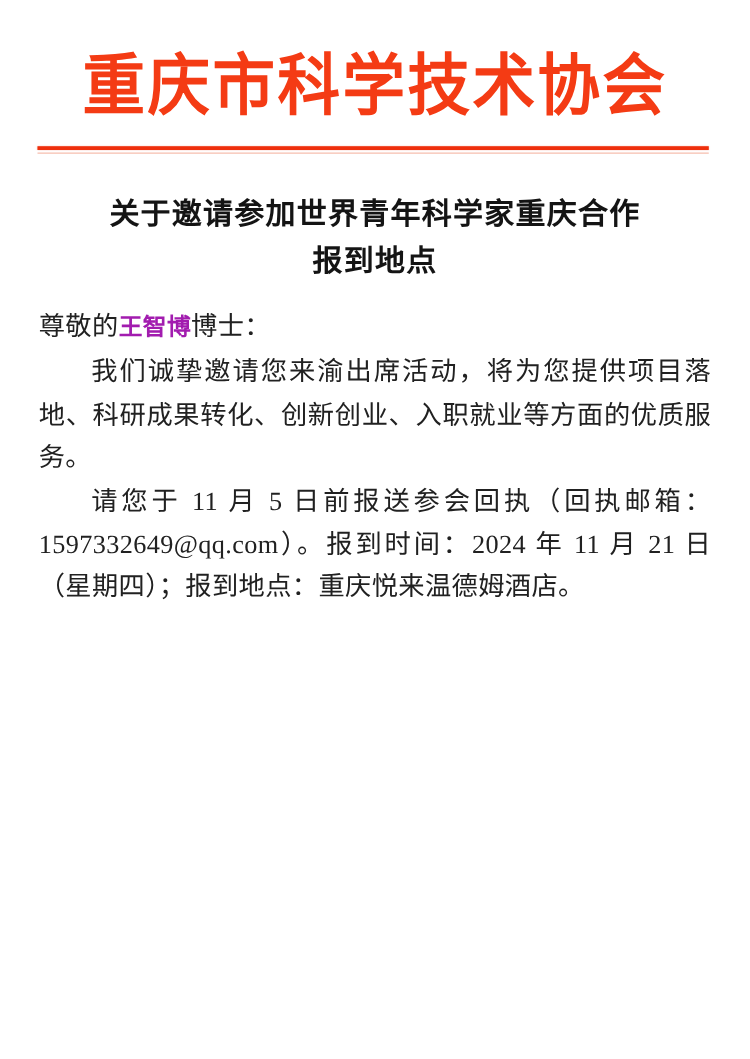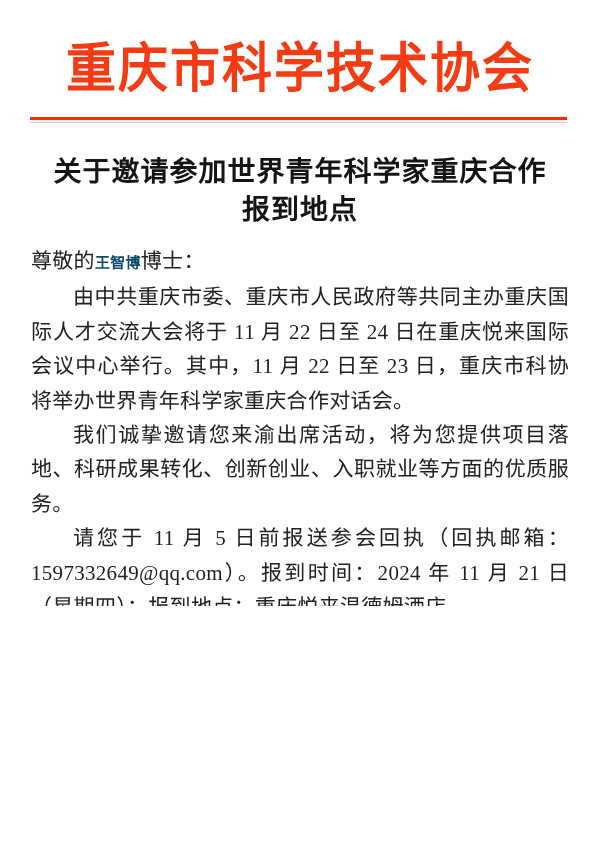--- a/index.html
+++ b/index.html
@@ -34,21 +34,21 @@
   .rule .thick { height: 3px; background: #ee2f0c; box-shadow: 0 0 1px rgba(244,59,20,0.55); }
   .rule .thin  { height: 1px; background: #f6beae; }
   .rule-top .thin { margin-top: 2px; }
   .rule-bottom .thin { margin-bottom: 2px; }
 
   
   .doc-title {
     position: absolute;
     top: 153px; left: 0; right: 0;
     text-align: center;
-    font-size: 28px;
+    font-size: 24px;
     line-height: 38px;
     font-weight: 700;
     color: #141414;
     letter-spacing: 1px;
   }
 
   
   .body-text {
     position: absolute;
     top: 244px; left: 31px; right: 31px;
@@ -57,22 +57,22 @@
     text-align: justify;
     text-justify: inter-character;
     color: #212121;
     letter-spacing: 0.3px;
   }
   .body-text p { margin: 0; text-indent: 2em; }
   .body-text p.salutation { text-indent: 0; }
   .addressee {
     font-weight: 700;
     font-family: "Liberation Sans", "DejaVu Sans", sans-serif;
-    font-size: 15px;
-    color: #0c4a6e;
+    font-size: 19px;
+    color: #a21caf;
   }
 </style>
 </head>
 <body>
 
 <div class="page">
 
   <div class="org-title">重庆市科学技术协会</div>
 
   <div class="rule rule-top">
@@ -81,21 +81,20 @@
   </div>
 
   <div class="doc-title">
     <div>关于邀请参加世界青年科学家重庆合作</div>
     <div>报到地点</div>
   </div>
 
   <div class="body-text">
     <p class="salutation"><span>尊敬的</span><span class="addressee">王智博</span><span>博士：</span></p>
 
-    <p>由中共重庆市委、重庆市人民政府等共同主办重庆国际人才交流大会将于 11 月 22 日至 24 日在重庆悦来国际会议中心举行。其中，11 月 22 日至 23 日，重庆市科协将举办世界青年科学家重庆合作对话会。</p>
 
 
     <p>我们诚挚邀请您来渝出席活动，将为您提供项目落地、科研成果转化、创新创业、入职就业等方面的优质服务。</p>
 
     <p>请您于 11 月 5 日前报送参会回执（回执邮箱：1597332649@qq.com）。报到时间：2024 年 11 月 21 日（星期四）；报到地点：重庆悦来温德姆酒店。</p>
   </div>
 
   <div class="rule rule-bottom">
     <div class="thin"></div>
     <div class="thick"></div>

